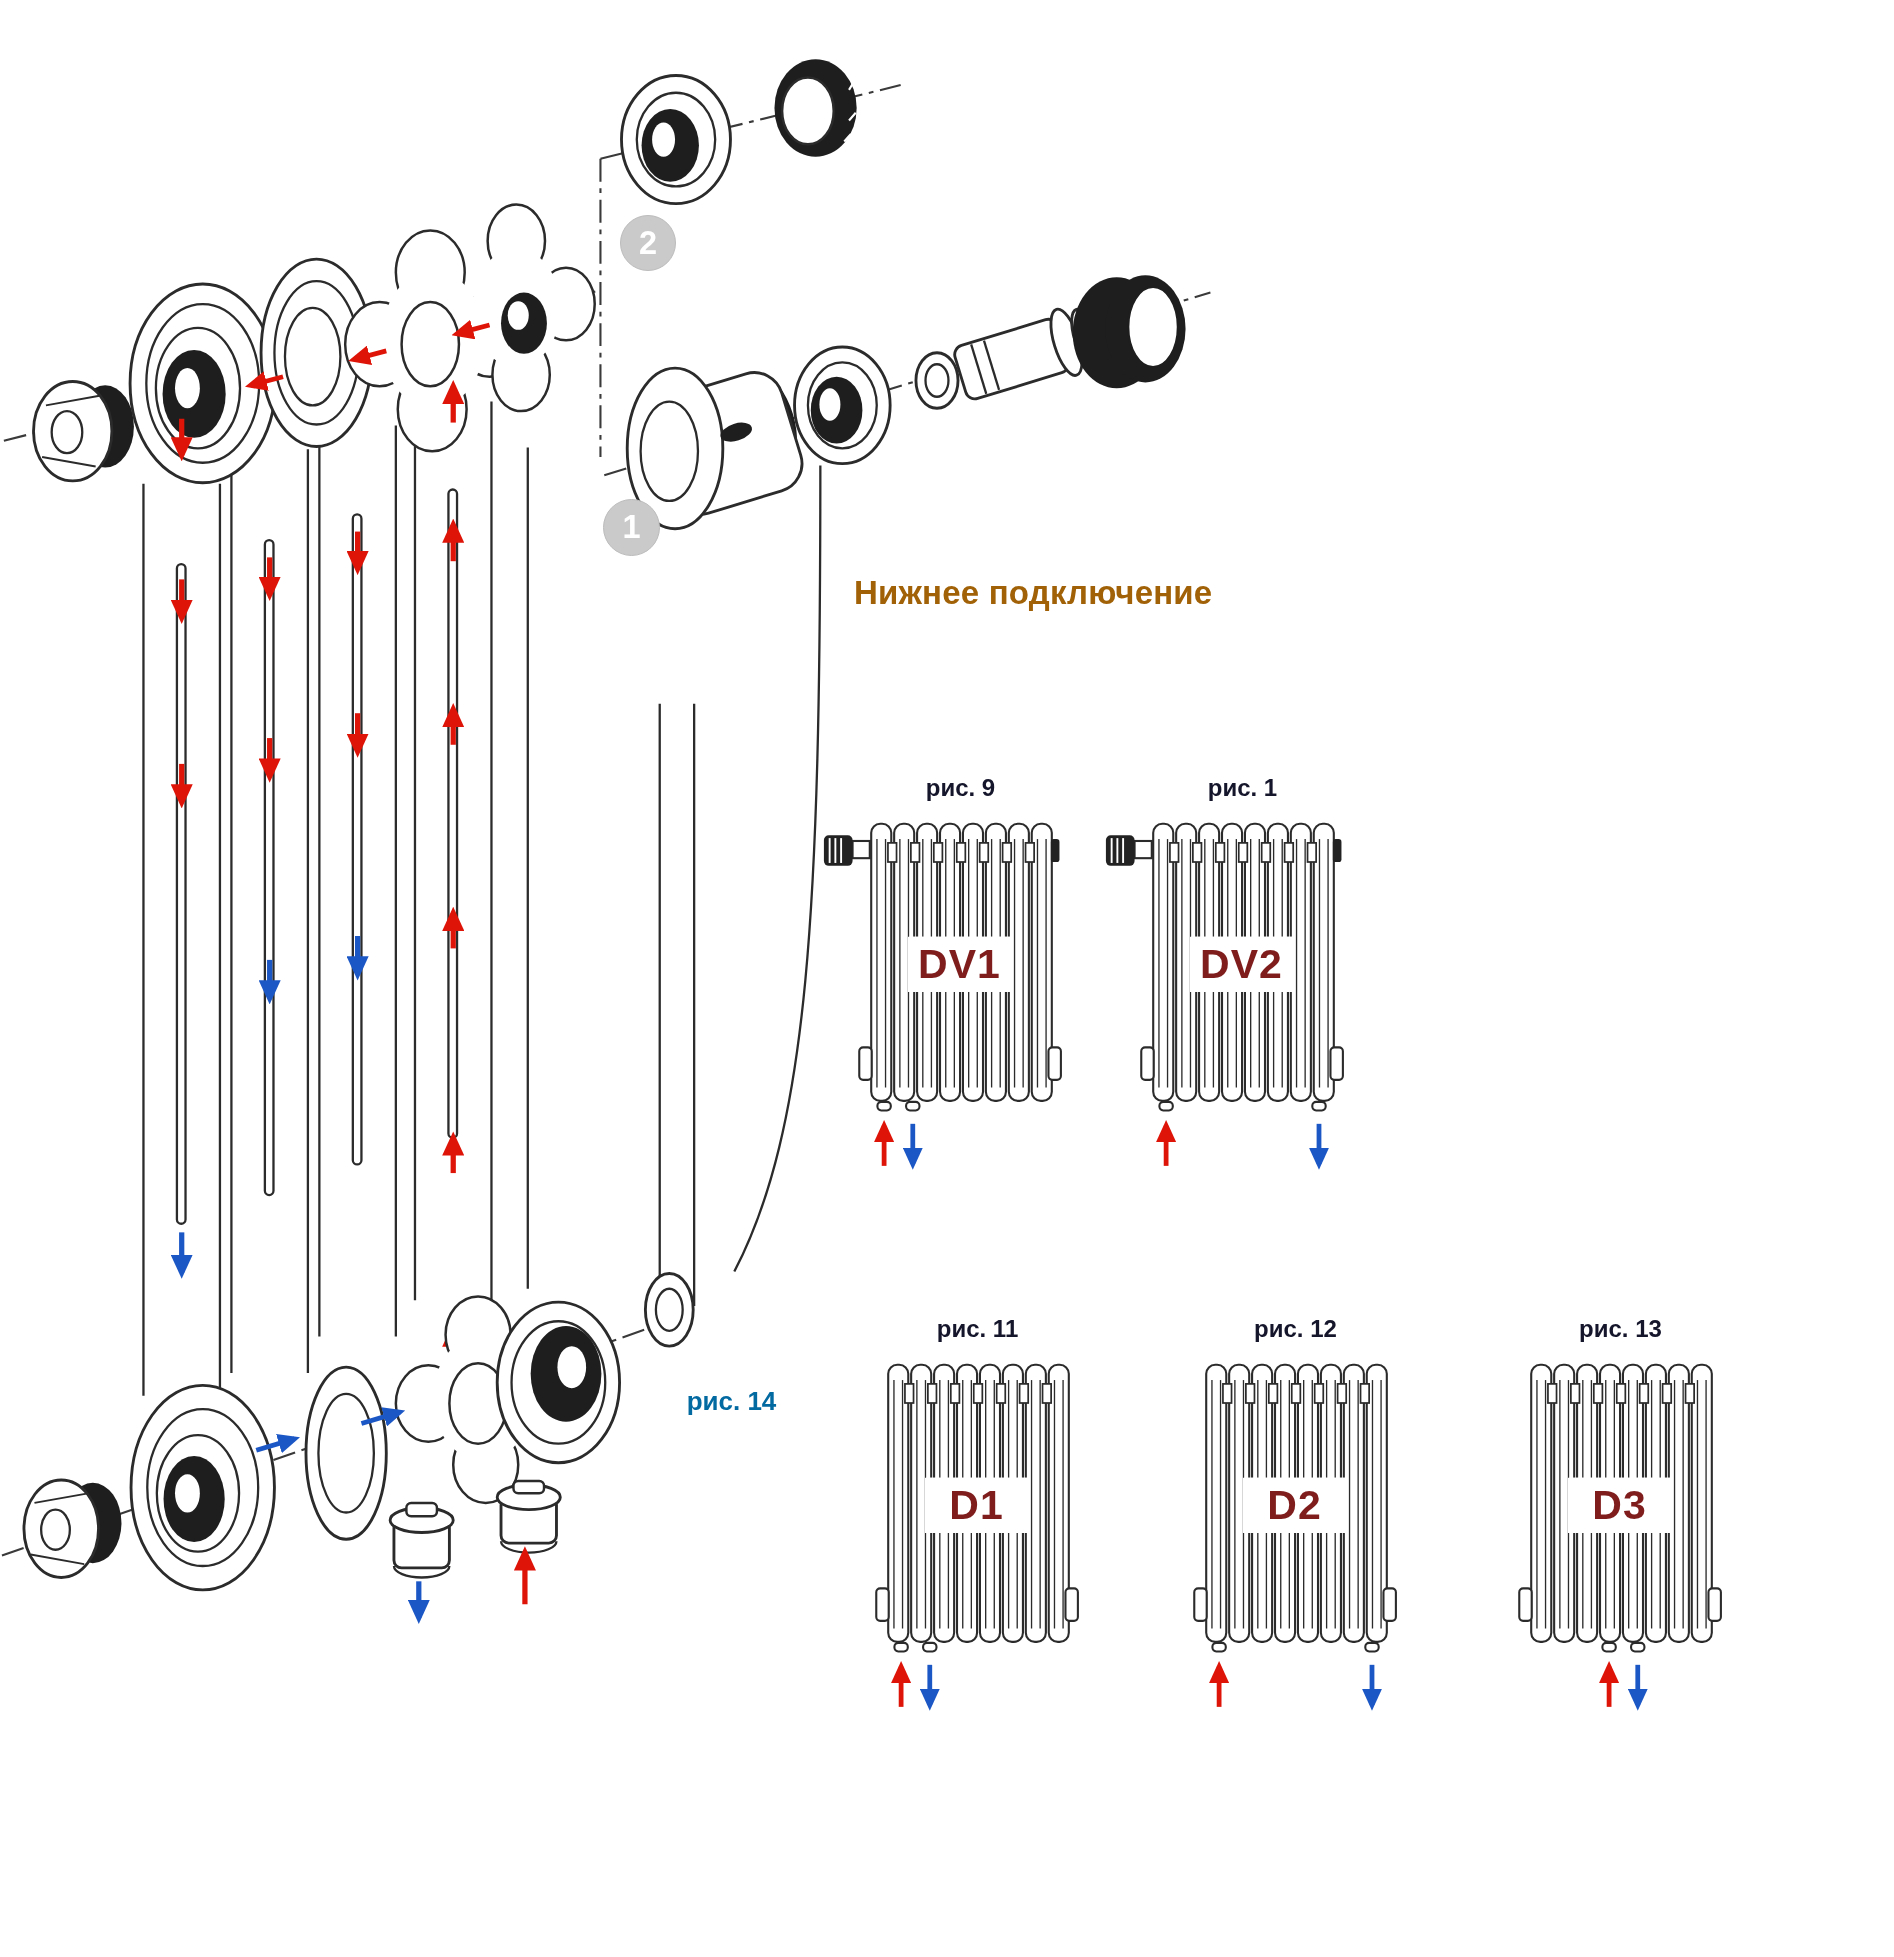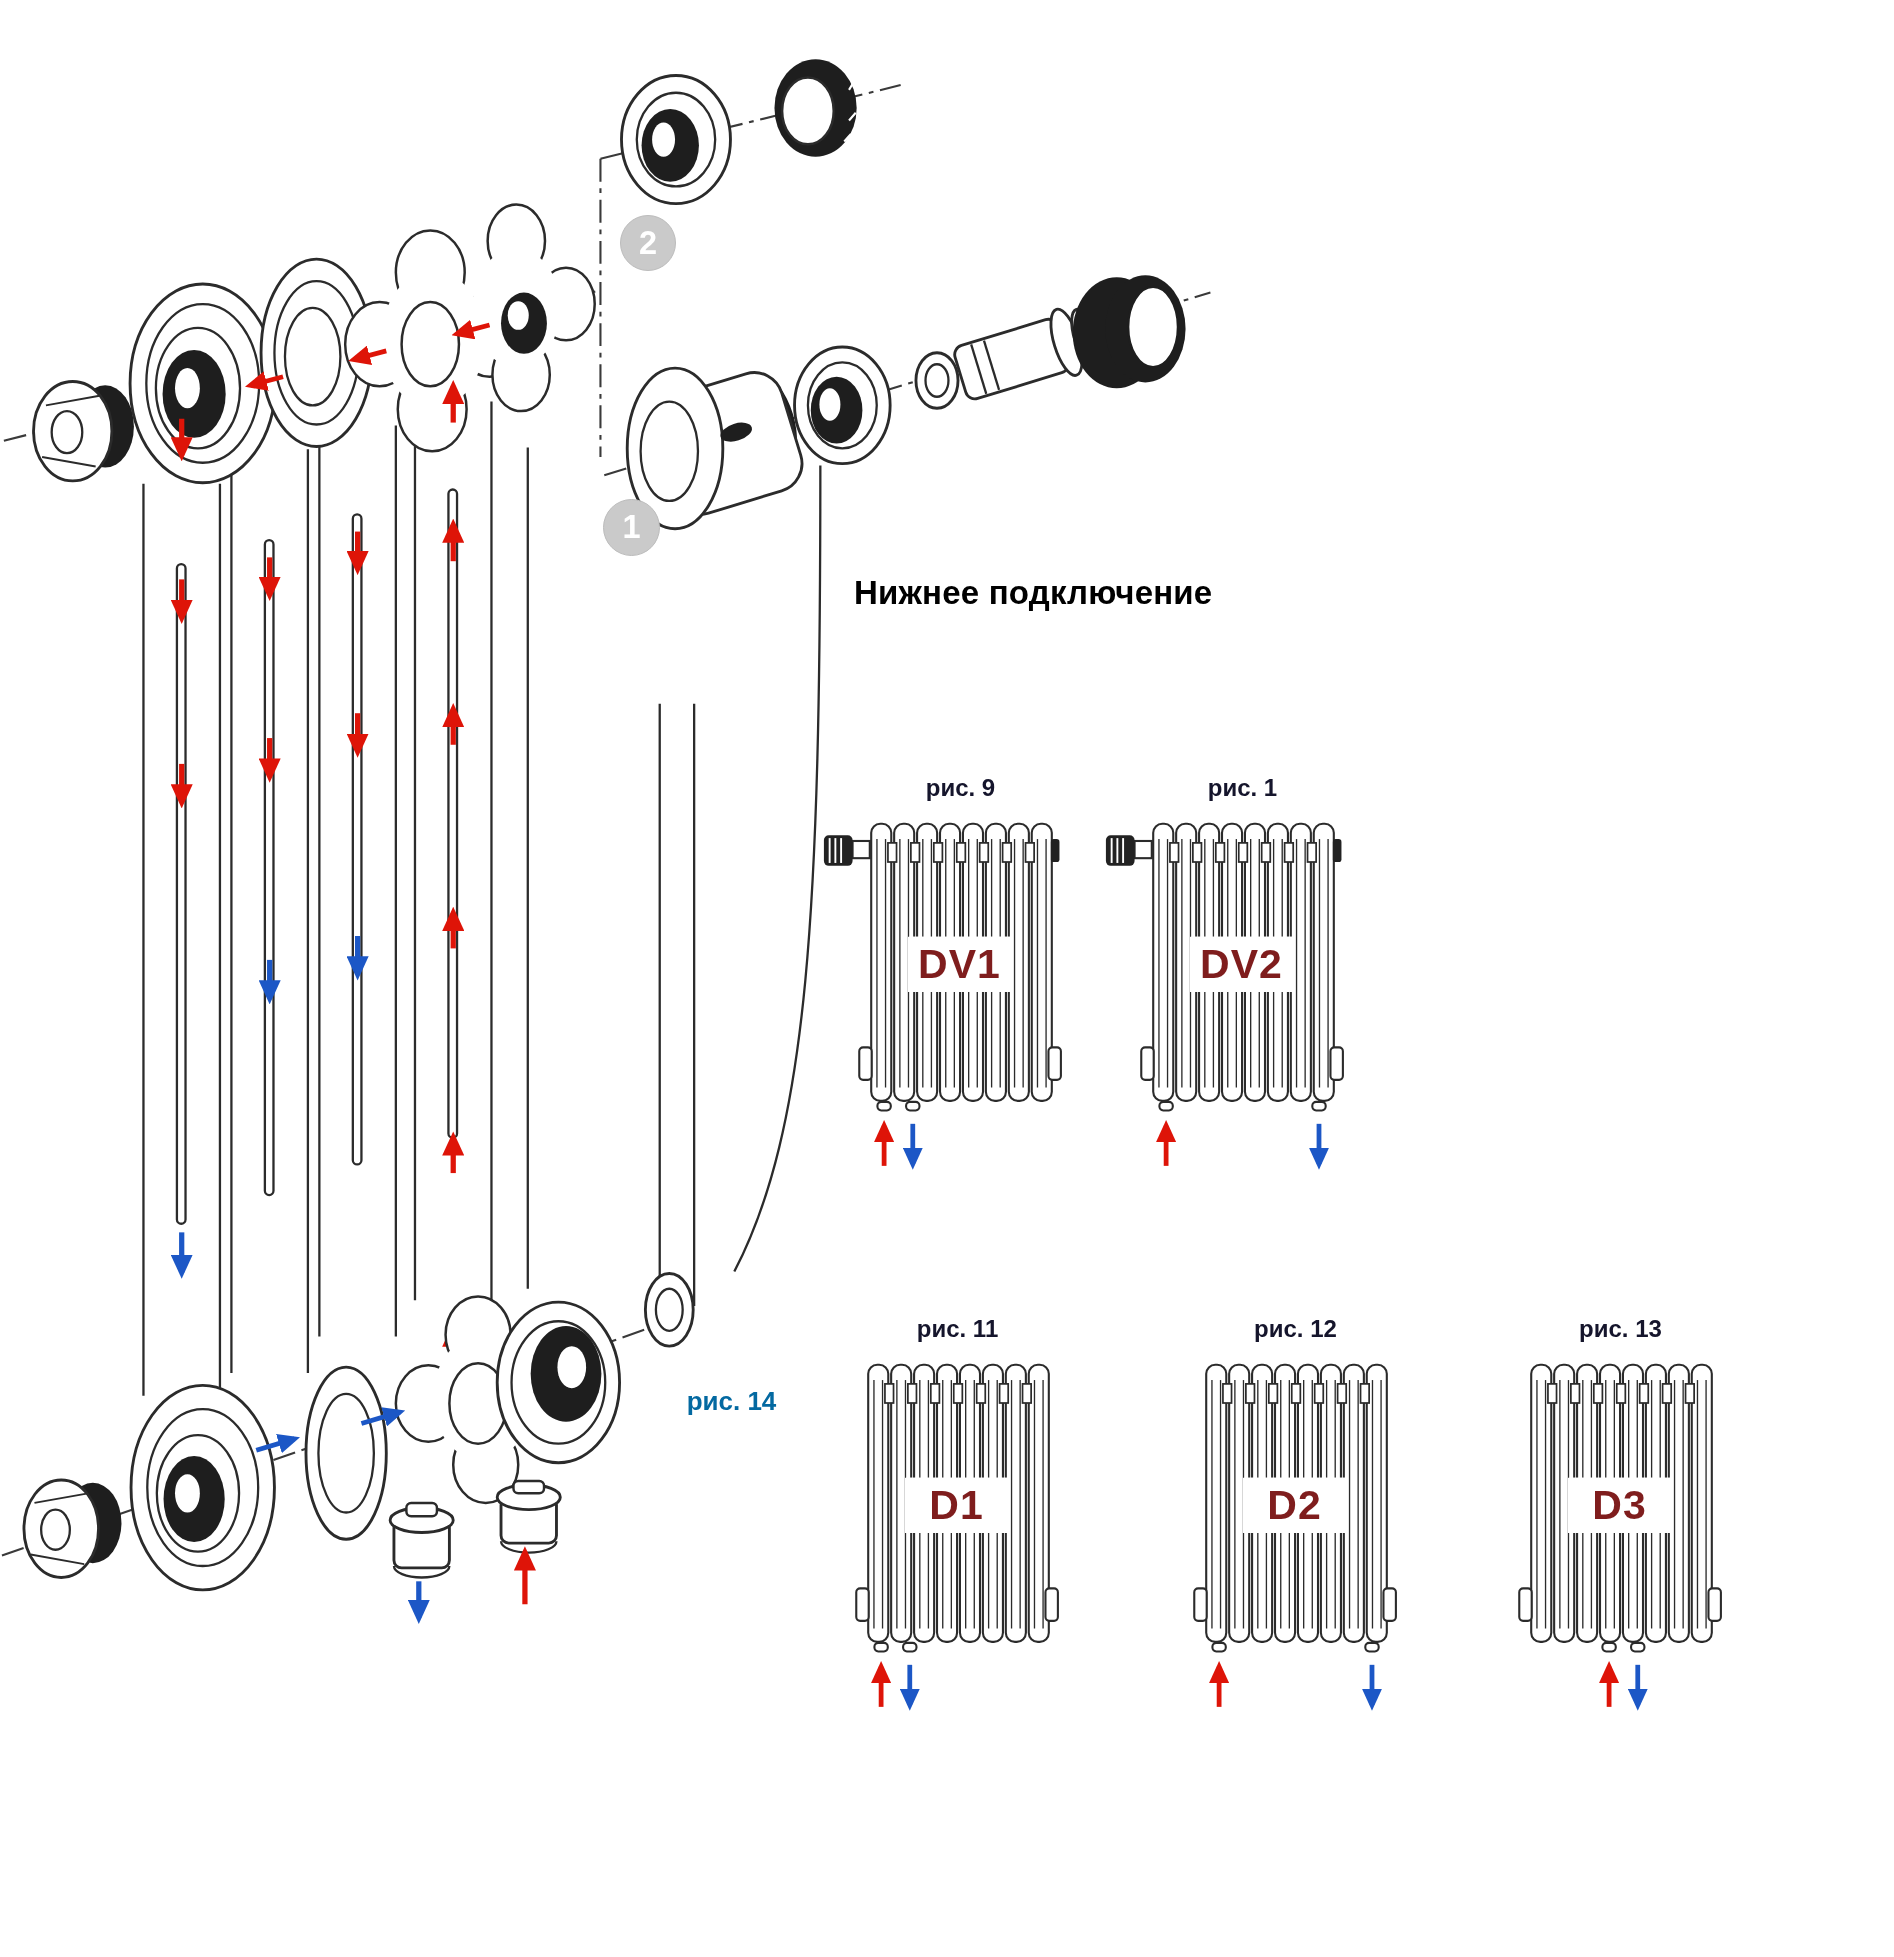--- a/index.html
+++ b/index.html
@@ -1,21 +1,21 @@
 <!DOCTYPE html>
 <html><head>
 <meta charset="utf-8">
 <style>
   html,body{margin:0;padding:0;background:#fff;}
   #page{position:relative;width:1895px;height:1958px;background:#fff;overflow:hidden;
         font-family:"Liberation Sans","DejaVu Sans",sans-serif;color:#101016;}
   #exploded{position:absolute;left:0;top:0;z-index:1;}
   #text-layer,#figures-layer{position:absolute;left:0;top:0;width:100%;height:100%;z-index:2;}
   .abs{position:absolute;}
-  .heading{left:854px;top:574px;font-size:33px;font-weight:700;letter-spacing:0.2px;color:#000000;}
+  .heading{left:854px;top:574px;font-size:33px;font-weight:700;letter-spacing:0.2px;color:#a16207;}
   .para{left:814px;width:1000px;font-size:30px;line-height:52px;color:#0e0e15;}
   .p1{top:658px;} .p2{top:1181px;}
   .just{text-align:justify;text-align-last:justify;}
   .badge{display:inline-flex;align-items:center;justify-content:center;
          width:44px;height:44px;border-radius:50%;background:#cacaca;border:1.9px solid #bdbdbd;
          color:#fff;font-weight:700;font-size:27px;vertical-align:-11.5px;margin:0 5.7px 0 9.6px;}
   .diagram-badge{z-index:2;display:flex;align-items:center;justify-content:center;border-radius:50%;
          background:#cacaca;border:1.9px solid #bcbcbc;color:#fff;font-weight:700;}
   #badge-pos2{left:620px;top:215px;width:54px;height:54px;font-size:32.5px;}
   #badge-pos1{left:603px;top:499px;width:55px;height:55px;font-size:32.5px;}
@@ -373,21 +373,21 @@
             <rect x="189.5" y="16" width="9" height="24" rx="3" fill="#222" stroke="none"></rect>
             <rect x="8" y="291" width="14" height="9" rx="4" fill="#fff"></rect>
             <rect x="168" y="291" width="14" height="9" rx="4" fill="#fff"></rect>
             <line x1="15" y1="358" x2="15" y2="316" stroke="#de1408" stroke-width="5" marker-end="url(#fr1)"></line>
             <line x1="175" y1="314" x2="175" y2="356" stroke="#1c57c6" stroke-width="5" marker-end="url(#fb1)"></line>
             <rect x="40.5" y="118" width="108" height="58" fill="#fff" stroke="none"></rect>
           </g>
         </svg>
         <div class="fig-code">DV2</div>
       </div>
-      <div class="fig" style="left: 814px; top: 1317px;">
+      <div class="fig" style="left: 834px; top: 1317px;">
         <div class="fig-caption">рис. 11</div>
         <svg width="268" height="430" viewBox="0 0 280 450">
           <defs>
             <marker id="fr2" markerWidth="4.6" markerHeight="4.2" refX="3.4" refY="2.1" orient="auto" markerUnits="strokeWidth">
               <path d="M0,0 L4.6,2.1 L0,4.2 Z" fill="#de1408"></path>
             </marker>
             <marker id="fb2" markerWidth="4.6" markerHeight="4.2" refX="3.4" refY="2.1" orient="auto" markerUnits="strokeWidth">
               <path d="M0,0 L4.6,2.1 L0,4.2 Z" fill="#1c57c6"></path>
             </marker>
           </defs>

